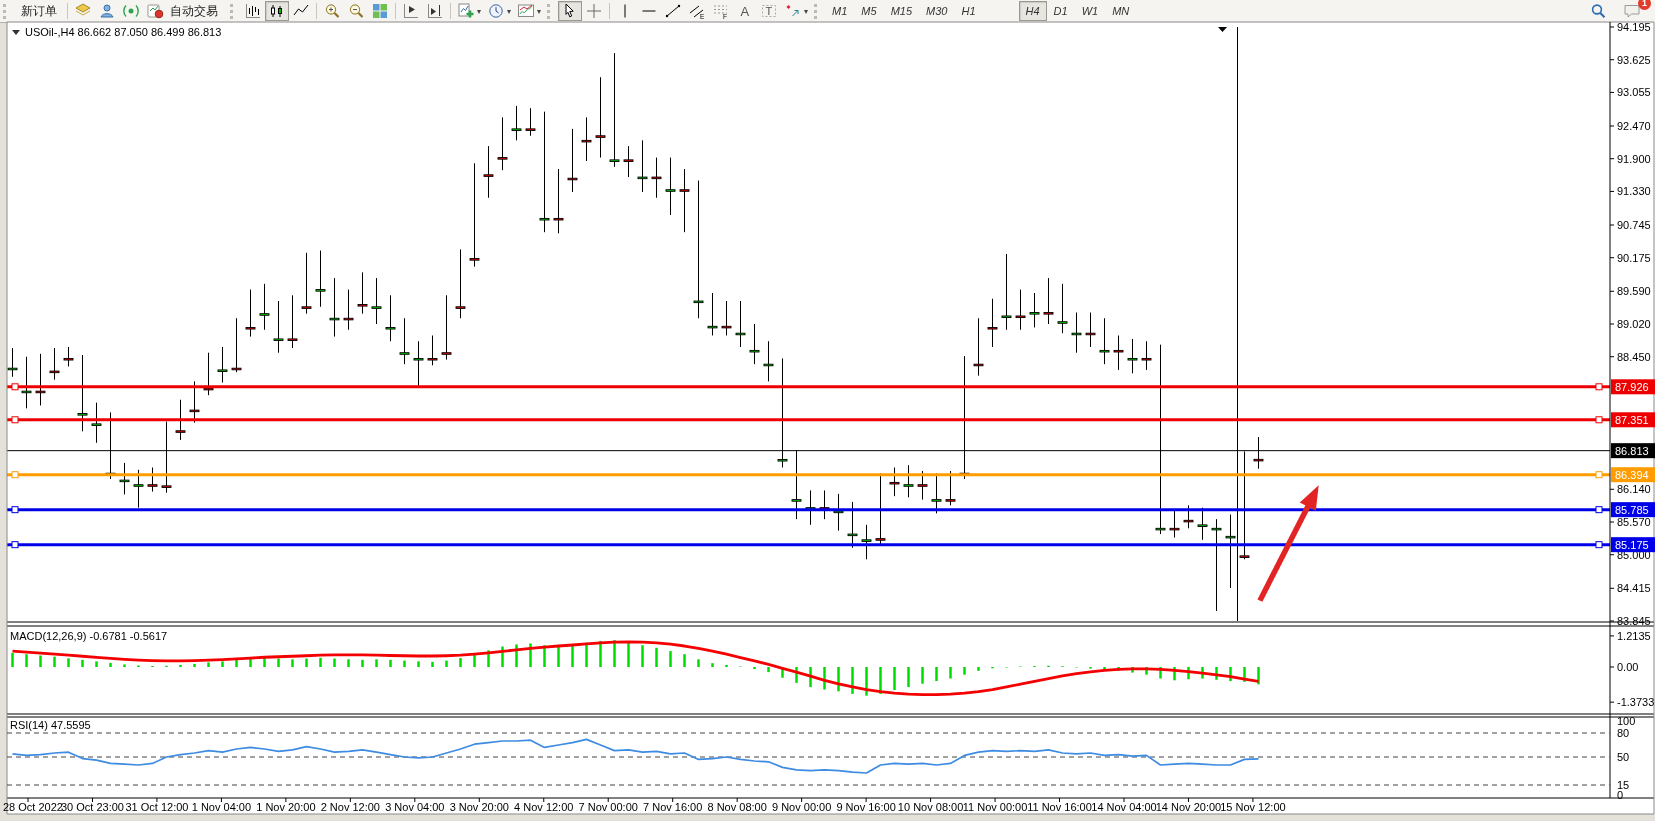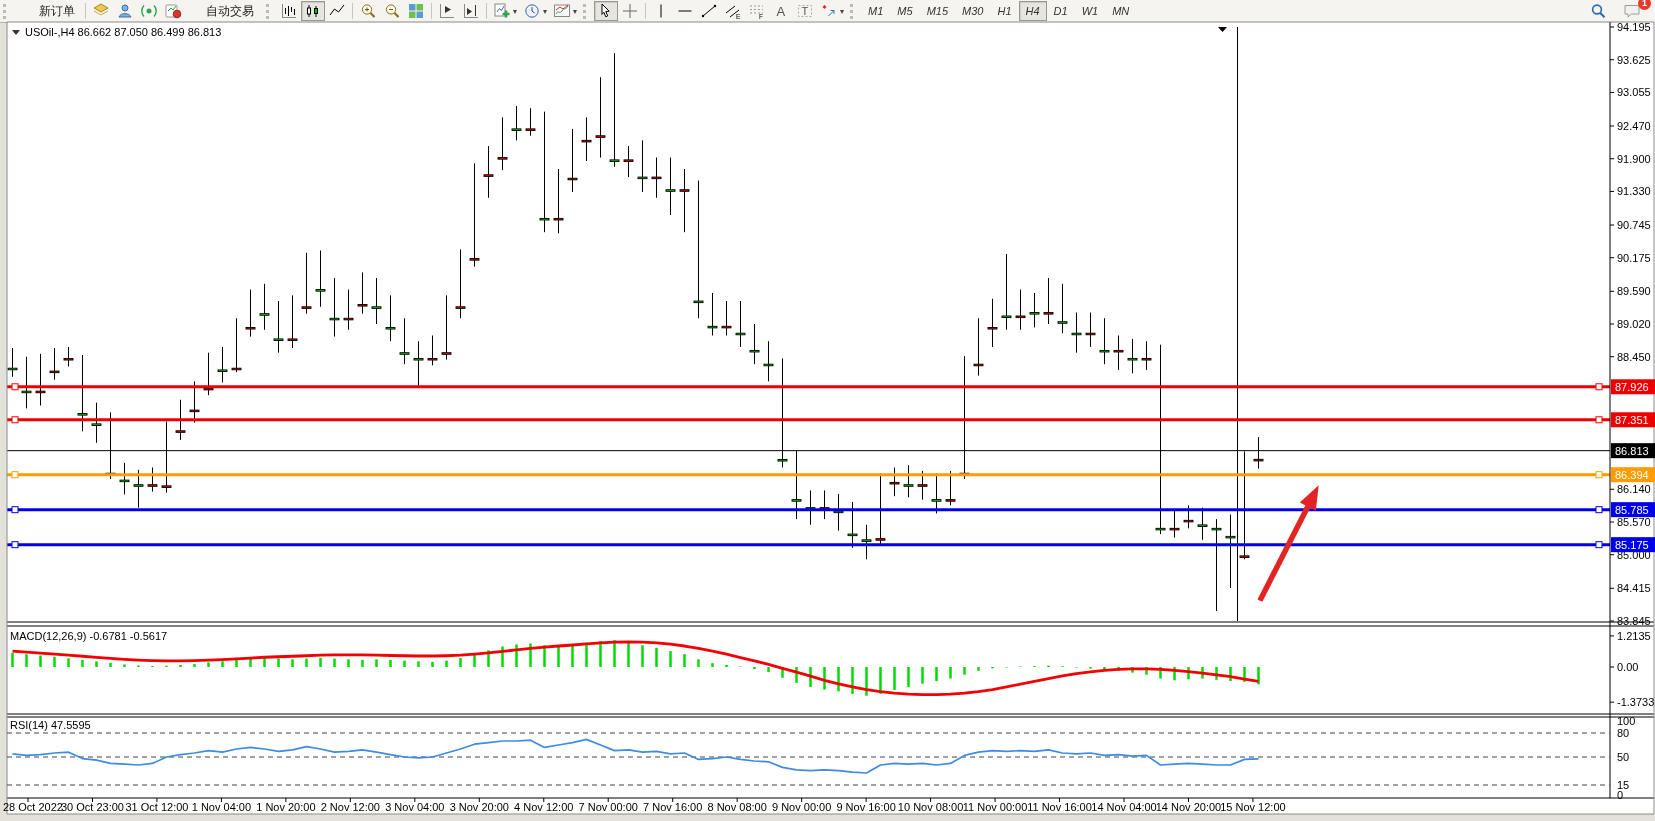--- a/index.html
+++ b/index.html
@@ -7,25 +7,25 @@
   
   #toolbar{position:absolute;left:0;top:0;width:1655px;height:22px;
     background:#f5f4f1;border-bottom:1px solid #b5b2aa;display:flex;align-items:center;
     font-size:12px;color:#222;user-select:none;}
   .grip{width:4px;height:15px;border-left:3px dotted #bdbab2;margin:0 4px 0 3px;}
   .sep{width:1px;height:16px;background:#c9c6be;margin:0 3px;}
   .tb{height:20px;min-width:22px;display:inline-flex;align-items:center;justify-content:center;
     padding:0 2px;border:1px solid transparent;box-sizing:border-box;}
   .tb.active{border:1px solid #9b9890;background:#e7e5df;box-shadow:inset 1px 1px 1px rgba(0,0,0,.12);}
   .tb svg{display:block;}
-  .tbtext{padding:0 6px;white-space:nowrap;margin-left:18px;}
+  .tbtext{padding:0 6px;white-space:nowrap;}
   .caret{font-size:8px;color:#444;margin-left:2px;}
   .tf{height:18px;padding:0 6px;display:inline-flex;align-items:center;font-size:11px;
     color:#333;border:1px solid transparent;font-style:italic;}
-  .tf.active{border:1px solid #9b9890;background:#e7e5df;box-shadow:inset 1px 1px 1px rgba(0,0,0,.12);}
+  .tf.active{border:1px solid #9b9890;background:#e7e5df;box-shadow:inset 1px 1px 1px rgba(0,0,0,.12);margin-left:36px;}
   #right-tools{margin-left:auto;display:flex;align-items:center;padding-right:10px;}
   .chatwrap{position:relative;margin-left:10px;}
   .badge{position:absolute;top:-5px;right:-7px;background:#e23d2b;color:#fff;border-radius:50%;
     font-size:9px;width:13px;height:13px;line-height:13px;text-align:center;font-weight:bold;}
   
   #chart-svg{position:absolute;left:0;top:0;}
   text{font-family:"Liberation Sans",sans-serif;}
 </style>
 </head>
 <body>

